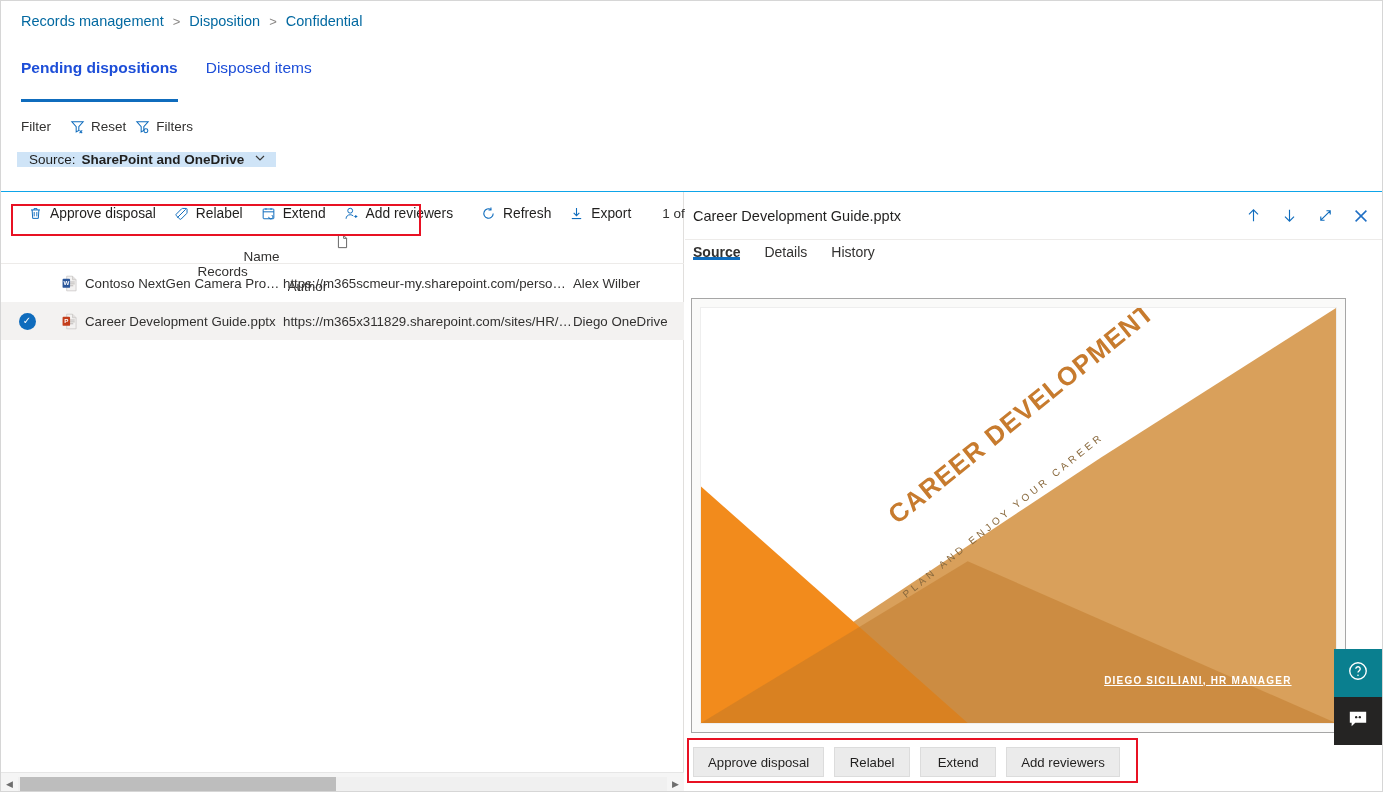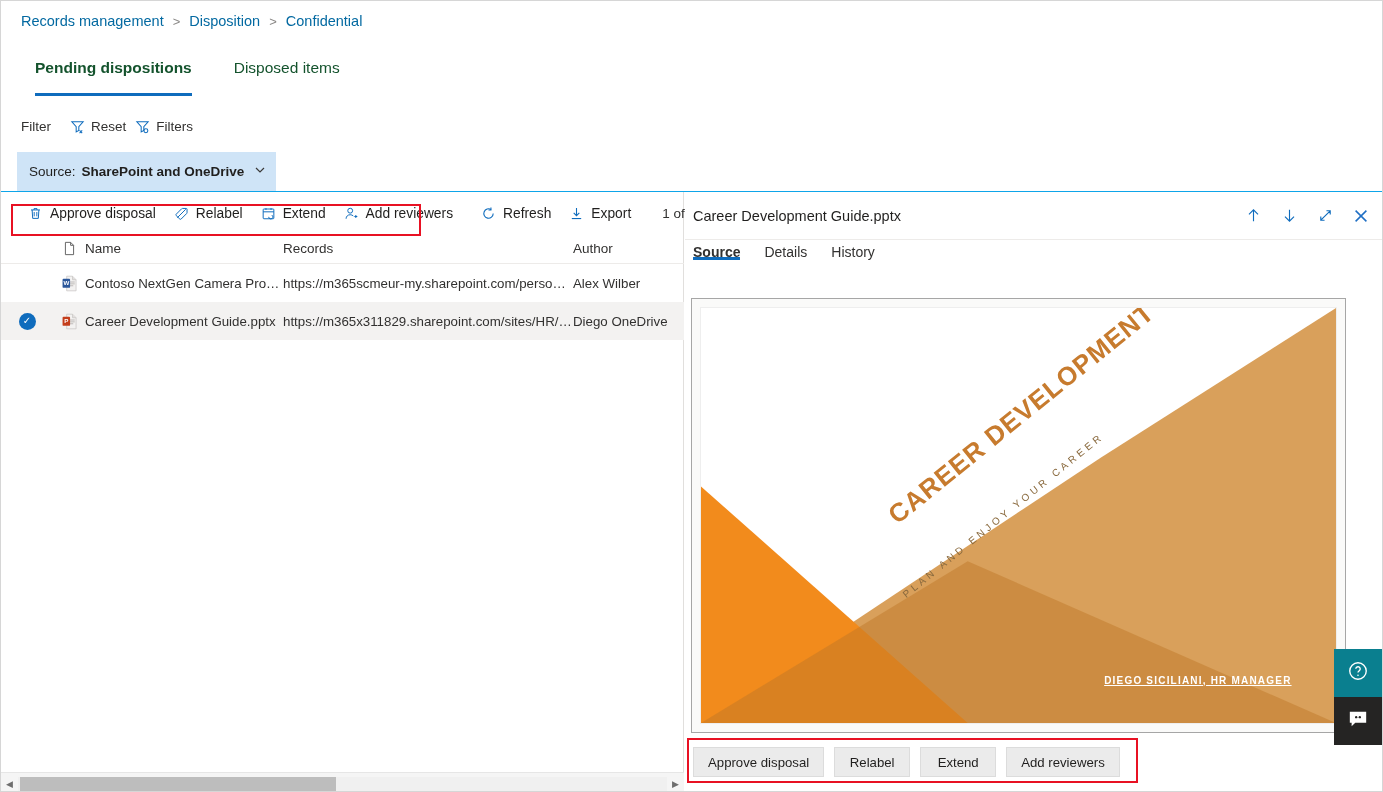--- a/index.html
+++ b/index.html
@@ -27,22 +27,22 @@
   }
   .crumb { color: #0369a1; }
   .crumb-sep { color: #8a8886; font-size: 13px; }
 
   
   .tabs {
     position: absolute; left: 20px; top: 58px;
     display: flex; align-items: flex-end; gap: 28px;
   }
   .tab {
-    font-size: 15.5px; color: #14532d; padding-bottom: 19px;
-    position: relative; cursor: pointer; white-space: nowrap; margin-left: 14px;
+    font-size: 15.5px; color: #1d4ed8; padding-bottom: 25px;
+    position: relative; cursor: pointer; white-space: nowrap;
   }
   .tab.active { font-weight: bold; }
   .tab.active::after {
     content: ""; position: absolute; left: 0; right: 0; bottom: 0;
     height: 3px; background: #0f6cbd;
   }
 
   
   .filter-row {
     position: absolute; left: 20px; top: 118px;
@@ -52,21 +52,21 @@
   .filter-label { margin-right: 10px; }
   .filter-btn {
     display: flex; align-items: center; gap: 6px;
     cursor: pointer; color: #323130;
   }
   .filter-btn svg { display: block; }
 
   
   .source-pill {
     position: absolute; left: 16px; top: 151px;
-    height: 39px; padding: 0 10px 0 12px;
+    height: 15px; padding: 0 10px 0 12px;
     background: #cfe4f7;
     display: flex; align-items: center; gap: 6px;
     font-size: 13.5px; color: #201f1e; cursor: pointer;
   }
   .source-pill .val { font-weight: bold; }
   .source-pill .chev { color: #3b3a39; margin-left: 4px; }
 
   
   .content {
     position: absolute; left: 0; top: 190px;
@@ -111,20 +111,21 @@
   }
   #annot-cmdbar { left: 10px; top: 203px; width: 410px; height: 32px; }
   #annot-panelbtns { left: 686px; top: 737px; width: 451px; height: 45px; }
 
   
   .table { position: absolute; left: 0; top: 42px; width: 683px; }
   .thead {
     display: flex; align-items: center;
     height: 30px; font-size: 13.5px; color: #323130;
     border-bottom: 1px solid #edebe9;
+    flex-direction: column;
   }
   .trow {
     display: flex; align-items: center;
     height: 38px; font-size: 13.3px; color: #323130;
     cursor: pointer;
   }
   .trow.selected { background: #f3f2f1; }
   .c-check { width: 52px; display: flex; justify-content: center; align-items: center; flex: none; }
   .c-icon  { width: 32px; display: flex; justify-content: center; align-items: center; flex: none; }
   .c-name  { width: 198px; flex: none; overflow: hidden; white-space: nowrap; text-overflow: ellipsis; }

